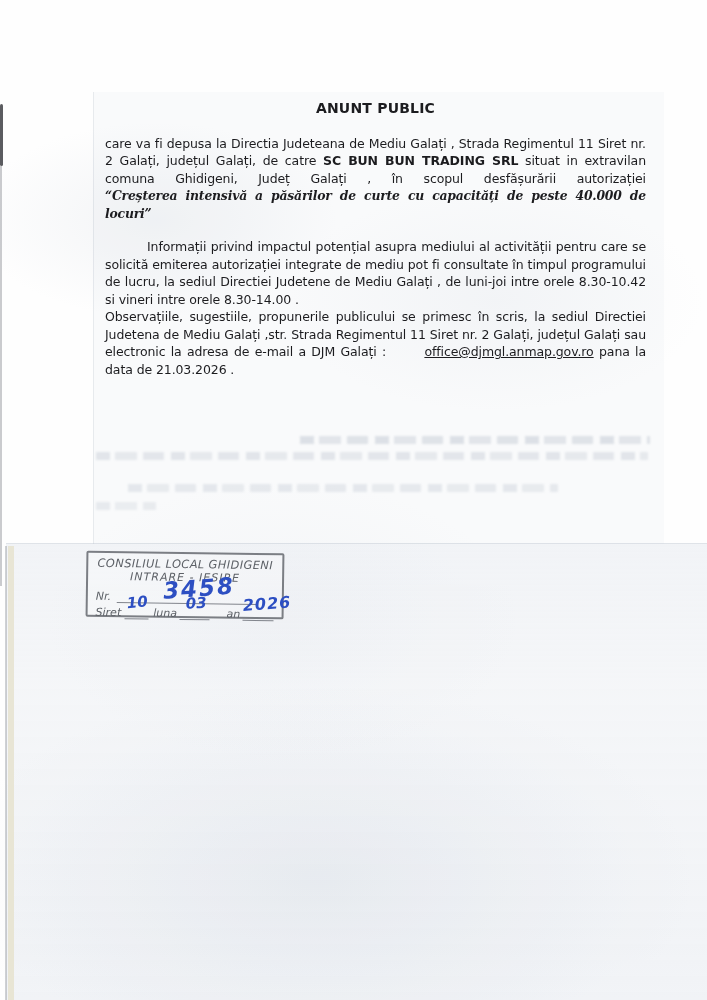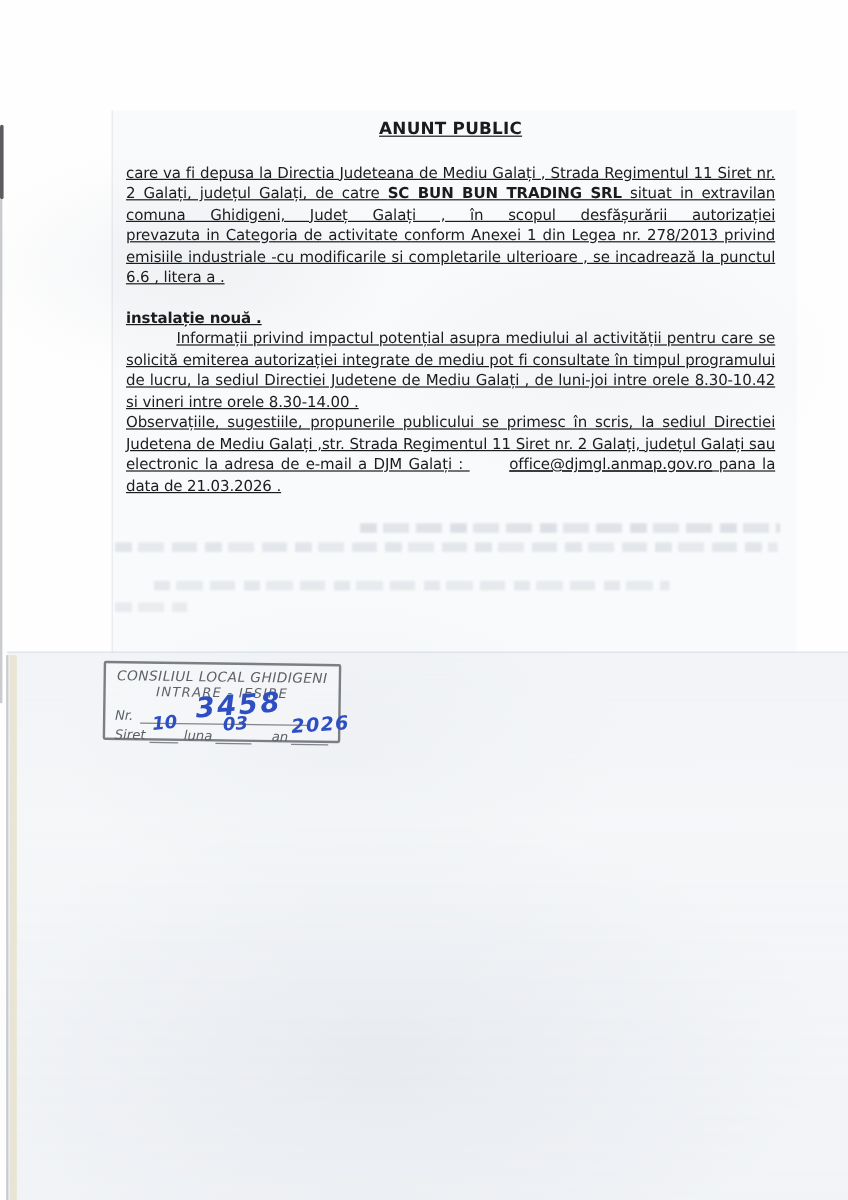--- a/index.html
+++ b/index.html
@@ -19,21 +19,21 @@
   .lower-sheet{position:absolute;left:6px;top:543px;right:0;bottom:0;
     background:linear-gradient(180deg, rgba(210,217,228,0.28), rgba(203,211,223,0.18) 30%, rgba(205,213,225,0.26));
     border-top:1px solid rgba(170,178,190,0.25);}
   .edge-dark{position:absolute;left:0;top:104px;width:3px;height:62px;background:#3e4044;opacity:.85;border-radius:2px;}
   .edge-dark2{position:absolute;left:0;top:166px;width:2px;height:420px;background:#6a6e75;opacity:.35;}
   .cream-strip{position:absolute;left:8px;top:546px;width:6px;bottom:0;background:#e7e3d0;opacity:.9;}
   .cream-line{position:absolute;left:5px;top:546px;width:2px;bottom:0;background:rgba(120,126,136,0.35);}
 
   
   .doc{position:absolute;left:105px;top:100px;width:541px;color:#1c1c1f;
-    font-size:12.5px;line-height:17.5px;letter-spacing:-0.1px;text-decoration:underline;}
+    font-size:12.5px;line-height:17.5px;letter-spacing:-0.1px;}
   .title{text-align:center;font-weight:bold;font-size:14px;letter-spacing:0.2px;}
   .subtitle{text-align:center;font-weight:bold;font-size:13.4px;margin-top:1px;}
   .sp-after-title{height:17px;}
   .just{text-align:justify;}
   .just-all{text-align:justify;text-align-last:justify;}
   .b{font-weight:bold;}
   .quote-line{font-family:"DejaVu Serif","Liberation Serif",serif;font-weight:bold;font-style:italic;
     font-size:12.4px;letter-spacing:-0.2px;text-align:justify;text-align-last:justify;}
   .gap{height:16px;}
   .indent{text-indent:42px;}
@@ -82,27 +82,26 @@
   <div class="edge-dark2"></div>
   <div class="cream-line"></div>
   <div class="cream-strip"></div>
 
   <div class="doc">
     <div class="title">ANUNT PUBLIC</div>
     <div class="sp-after-title"></div>
 
     <div>
       <div class="just-all"><span>care va fi depusa la Directia Judeteana de Mediu Galați , Strada Regimentul 11 Siret nr. 2 Galați, județul Galați, de catre </span><span class="b">SC BUN BUN TRADING SRL</span><span>  situat in extravilan comuna Ghidigeni, Județ Galați , în scopul desfășurării autorizației</span></div>
-      <div class="just">prevazuta in Categoria de activitate conform Anexei 1 din Legea nr. 278/2013 privind emisiile industriale -cu modificarile si completarile ulterioare , se incadrează la punctul 6.6 , litera a .</div>
+      <div class="quote-line">“Creșterea intensivă a păsărilor de curte cu capacități de peste 40.000 de locuri”</div>
     </div>
 
     <div class="gap"></div>
 
     <div>
-      <div class="b">instalație nouă .</div>
     </div>
 
     <div class="just indent">Informații privind impactul potențial asupra mediului al activității pentru care se solicită emiterea autorizației integrate de mediu pot fi consultate în timpul programului de lucru, la sediul Directiei Judetene de Mediu Galați , de luni-joi intre orele 8.30-10.42 si vineri intre orele 8.30-14.00 .</div>
 
     <div class="just"><span>Observațiile, sugestiile, propunerile publicului se primesc în scris, la sediul Directiei Judetena de Mediu Galați ,str. Strada Regimentul 11 Siret nr. 2 Galați, județul Galați sau electronic la adresa de e-mail a DJM Galați : </span><span class="email">office@djmgl.anmap.gov.ro</span><span> pana la data de 21.03.2026 .</span></div>
   </div>
 
   <div class="bleed bleed1"></div>
   <div class="bleed bleed2"></div>
   <div class="bleed bleed3"></div>

